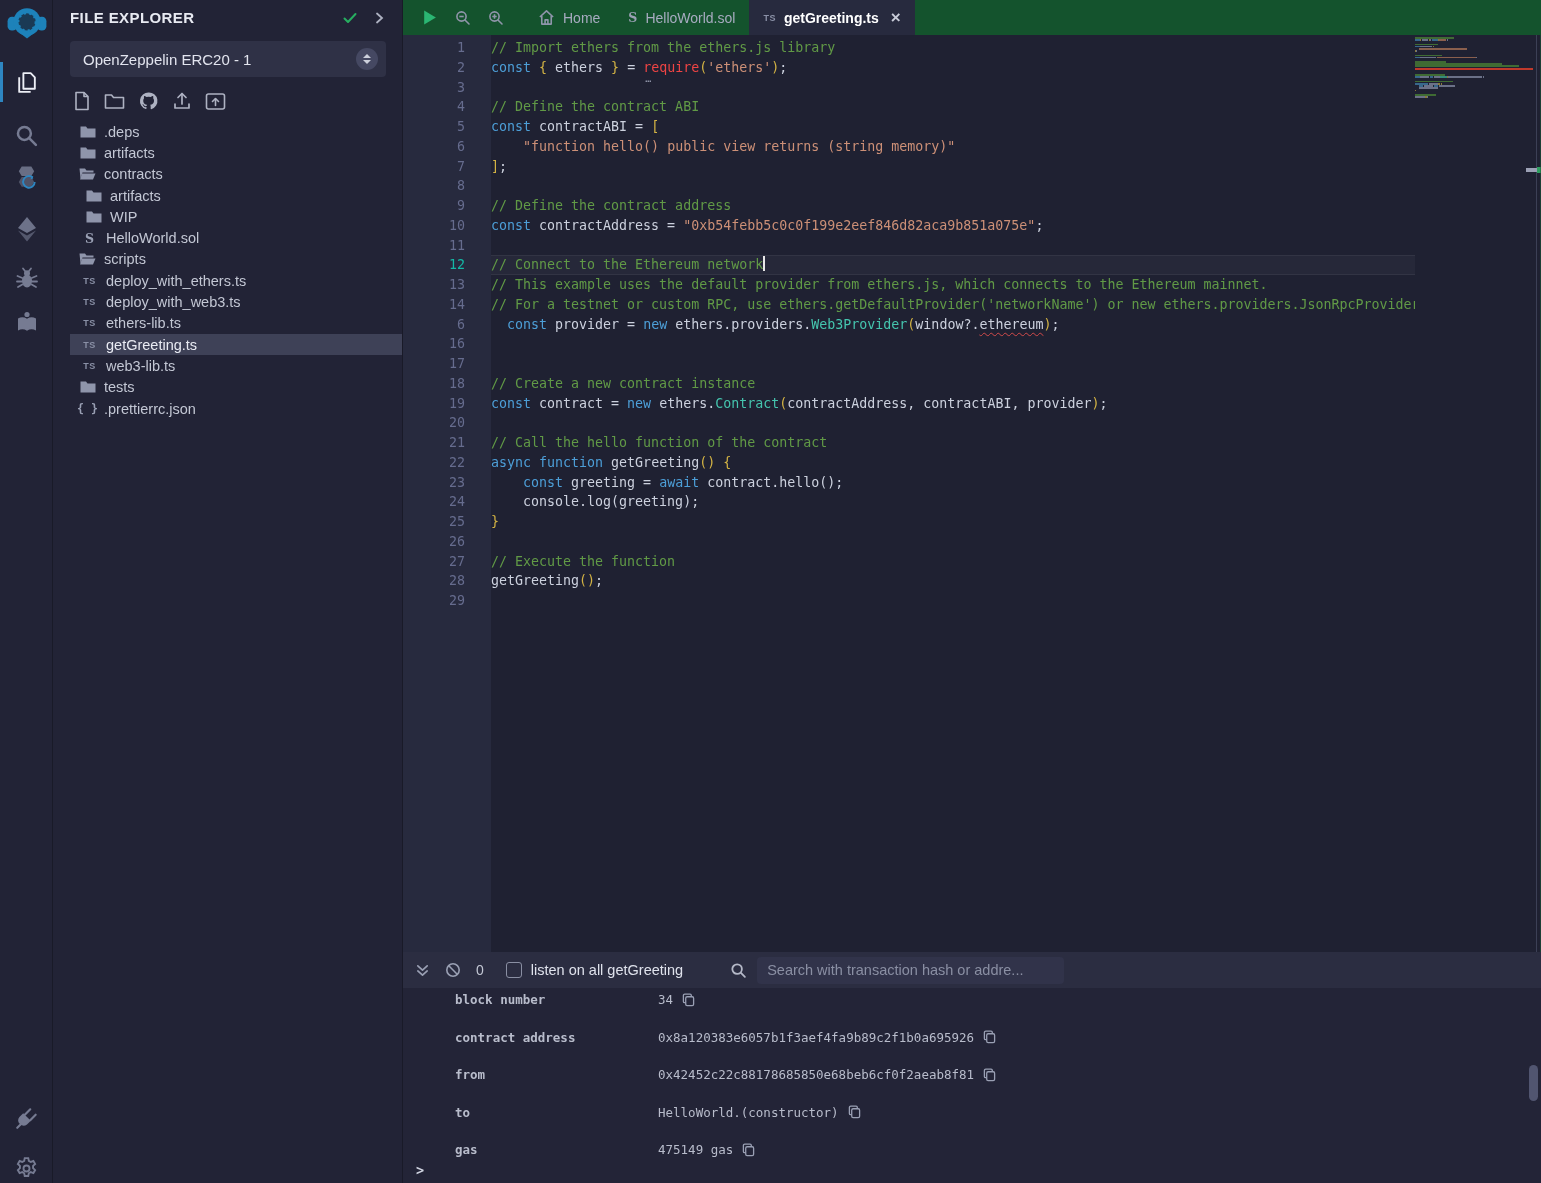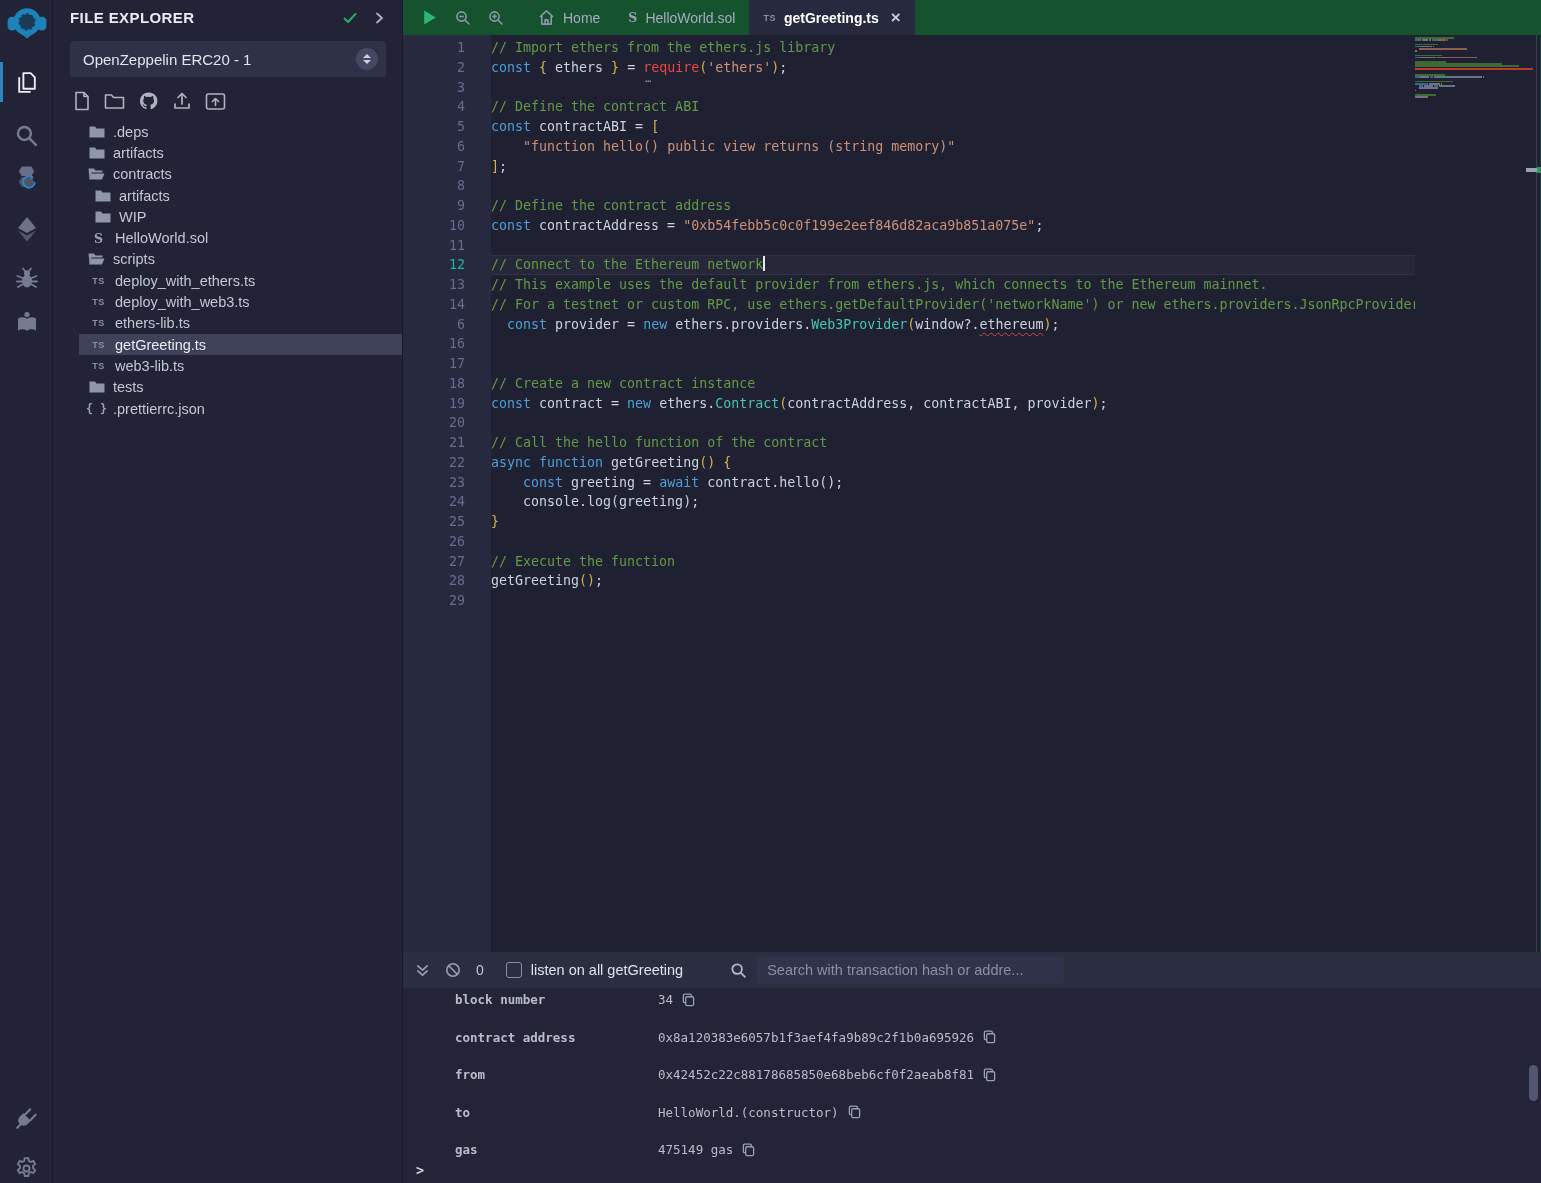--- a/index.html
+++ b/index.html
@@ -28,21 +28,21 @@
      display:flex;align-items:center;padding:0 8px 0 13px;cursor:pointer}
   #ws-name{flex:1;font-size:15px;color:#e2e4ee}
   #ws-caret{width:22px;height:22px;border-radius:50%;background:#454862;display:flex;flex-direction:column;
      align-items:center;justify-content:center;gap:2px}
   #ws-caret b{width:0;height:0;border-left:4px solid transparent;border-right:4px solid transparent}
   #ws-caret b.up{border-bottom:4px solid #cdd0dc}
   #ws-caret b.dn{border-top:4px solid #cdd0dc}
   #file-ops{display:flex;align-items:center;gap:13px;padding:8px 16px 6px 20px;color:#aeb2c2}
   #file-ops span{display:flex;cursor:pointer}
 
-  #tree{margin-top:4px;margin-left:26px}
+  #tree{margin-top:4px;margin-left:17px}
   .tree-row{display:flex;align-items:center;height:21.3px;font-size:14.5px;color:#c3c7d4;cursor:pointer;white-space:nowrap}
   .tree-row.selected{background:#3e4157;color:#e9ebf3}
   .tree-row .t-ic{width:17px;display:flex;justify-content:center;margin-right:8px;color:#8f95ab;flex:none}
   .ic-ts{font-size:9px;font-weight:700;color:#8a90a6;letter-spacing:.5px}
   .ic-sol{font-size:12.5px;font-weight:700;color:#9aa0b4;font-family:"DejaVu Serif",serif}
   .ic-json{font-size:11.5px;font-weight:700;color:#9aa0b4;font-family:"DejaVu Sans Mono",monospace}
 
   
   #main{position:absolute;left:403px;top:0;right:0;height:952px}
   #tabstrip{position:absolute;left:0;top:0;right:0;height:35px;background:#14532d;display:flex;align-items:stretch}

